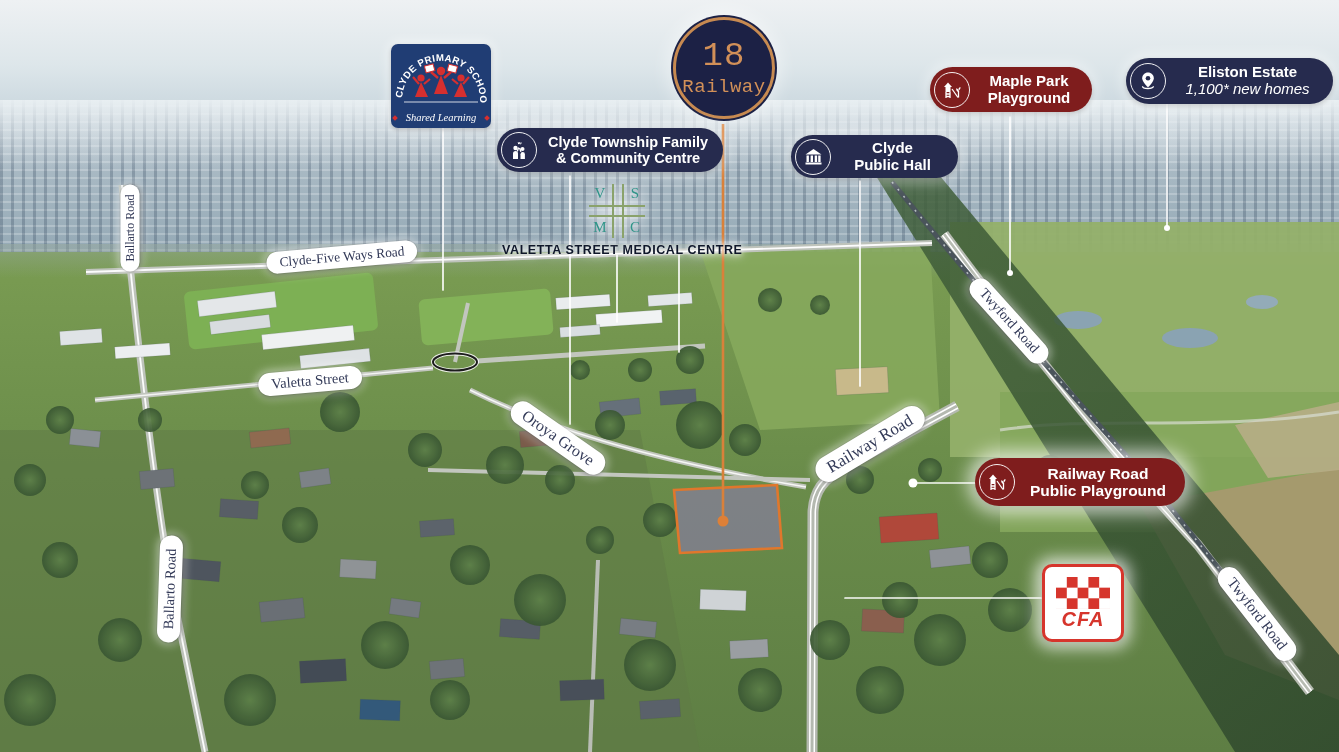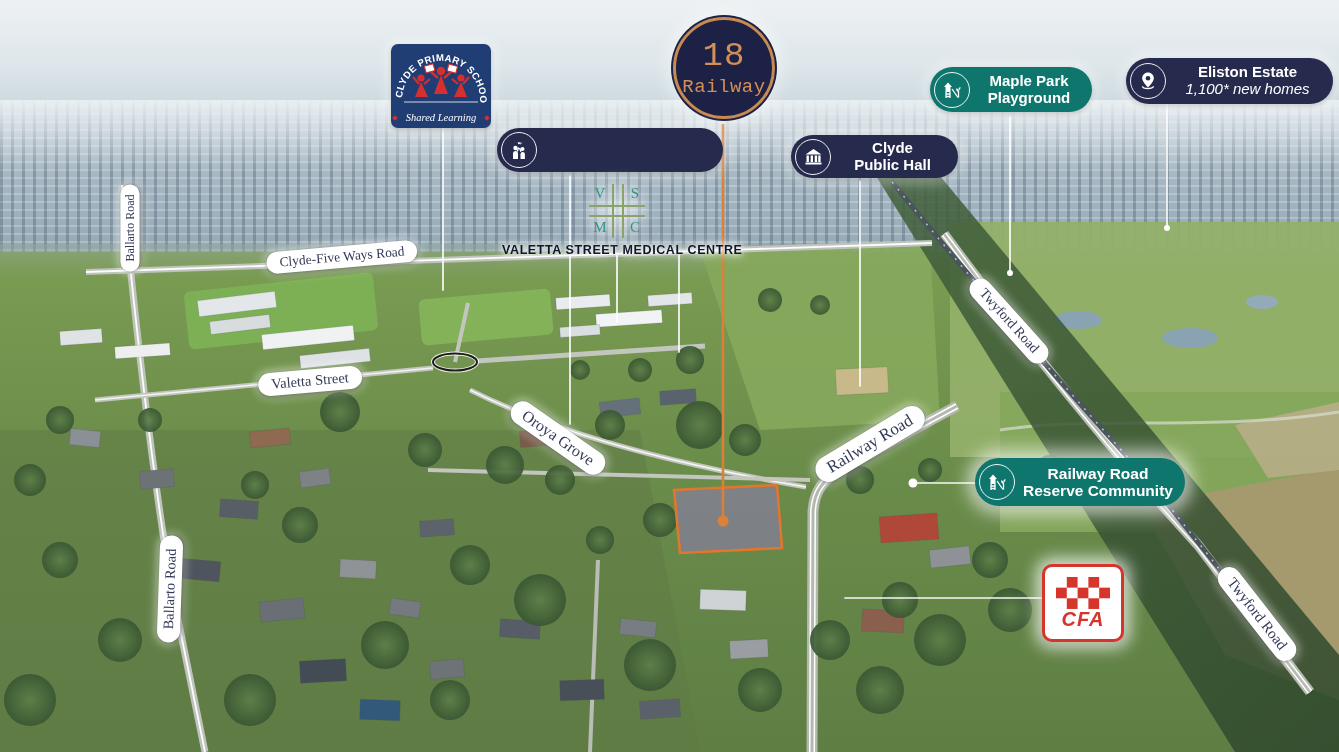--- a/index.html
+++ b/index.html
@@ -20,21 +20,21 @@
   .blend{position:absolute;left:0;top:244px;right:0;height:34px;
        background:linear-gradient(rgba(150,168,158,.55),rgba(150,168,158,0));}
   svg.map{position:absolute;left:0;top:0;}
   
   .pill{position:absolute;display:flex;align-items:center;border-radius:999px;color:#fff;
         box-shadow:0 0 14px 4px rgba(255,255,255,.45), 0 2px 5px rgba(0,0,0,.25);}
   .pill .ic{width:34px;height:34px;border-radius:50%;border:1.5px solid rgba(255,255,255,.92);
         flex:none;display:flex;align-items:center;justify-content:center;margin:4px;}
   .pill .txt{flex:1;text-align:center;line-height:1.13;padding:0 12px 0 4px;font-weight:600;}
   .navy{background:#262b4e;}
-  .greenp{background:#0f766e;}
+  .greenp{background:#7f1d1d;}
   .it{font-style:italic;font-weight:400;}
   
   .badge18{position:absolute;left:673px;top:17px;width:96px;height:96px;border-radius:50%;
         background:#1c2145;border:3px solid #c78a51;box-shadow:0 0 0 2px #1c2145,0 0 18px 6px rgba(255,255,255,.45);
         display:flex;flex-direction:column;align-items:center;justify-content:center;
         font-family:Liberation Mono, monospace;color:#d29058;}
   .badge18 .num{font-size:34px;line-height:1;letter-spacing:1px;}
   .badge18 .nm{font-size:19px;margin-top:3px;letter-spacing:.5px;}
   
   .school{position:absolute;left:391px;top:44px;width:100px;height:84px;background:#203d74;
@@ -275,20 +275,24 @@
     <span class="ic">
       <svg width="20" height="19" viewBox="0 0 20 19" fill="#fff">
         <path d="M9.2,1.2 l0.5,2 M10.8,1 l-0.1,2 M12.3,1.6 l-0.8,1.7" stroke="#fff" stroke-width="1" fill="none"></path>
         <circle cx="6.5" cy="7" r="2.2"></circle>
           <circle cx="13.5" cy="8" r="2"></circle>
         <path d="M4,18 v-5.5 a2.5,2.5 0 0 1 5,0 V18 Z"></path>
         <path d="M11.5,18 v-4.8 a2.2,2.2 0 0 1 4.4,0 V18 Z"></path>
         <path d="M8.2,10.5 L9.6,6.4 M11.9,10.8 L10.6,7" stroke="#fff" stroke-width="1.4" fill="none"></path>
       </svg>
     </span>
+    <span class="txt">
+      <div>Clyde Township Family</div>
+      <div>&amp; Community Centre</div>
+    </span>
   </div>
 
   <div class="vsmc">
     <div class="vgrid">
       <div class="vb" style="left:23px;top:0;width:2px;height:54px;"></div>
       <div class="vb" style="left:33px;top:0;width:2px;height:54px;"></div>
       <div class="vb" style="left:0;top:21px;width:56px;height:2px;"></div>
       <div class="vb" style="left:0;top:31px;width:56px;height:2px;"></div>
       <span style="left:2px;top:1px;">V</span>
       <span style="left:37px;top:1px;">S</span>
@@ -354,21 +358,21 @@
         <rect x="3.5" y="7" width="5" height="5" fill="#fff" stroke="none"></rect>
         <path d="M4,12 V18 M8,12 V18 M4,14 H8 M4,16.5 H8"></path>
         <path d="M10,9 L16,17.5"></path>
         <path d="M16.5,17.5 V10.5"></path>
         <path d="M16.5,12 C14.5,11.5 14,9.5 14.2,8.2 C16,8.6 16.8,10.2 16.5,12 Z" fill="#fff" stroke="none"></path>
         <path d="M16.6,10.5 C18.2,9.9 18.6,8.2 18.4,7 C16.8,7.4 16.1,9 16.6,10.5 Z" fill="#fff" stroke="none"></path>
       </svg>
     </span>
     <span class="txt">
       <div>Railway Road</div>
-      <div>Reserve Community</div>
+      <div>Public Playground</div>
     </span>
   </div>
 
   <div class="cfa">
     <div class="checks"></div>
     <div class="word">CFA</div>
   </div>
 
   <div class="rpill" style="left:130px;top:228px;--r:-90deg;font-size:12px;padding:2px 10px;">Ballarto Road</div>
   <div class="rpill" style="left:170px;top:589px;--r:-88deg;font-size:14.5px;">Ballarto Road</div>

